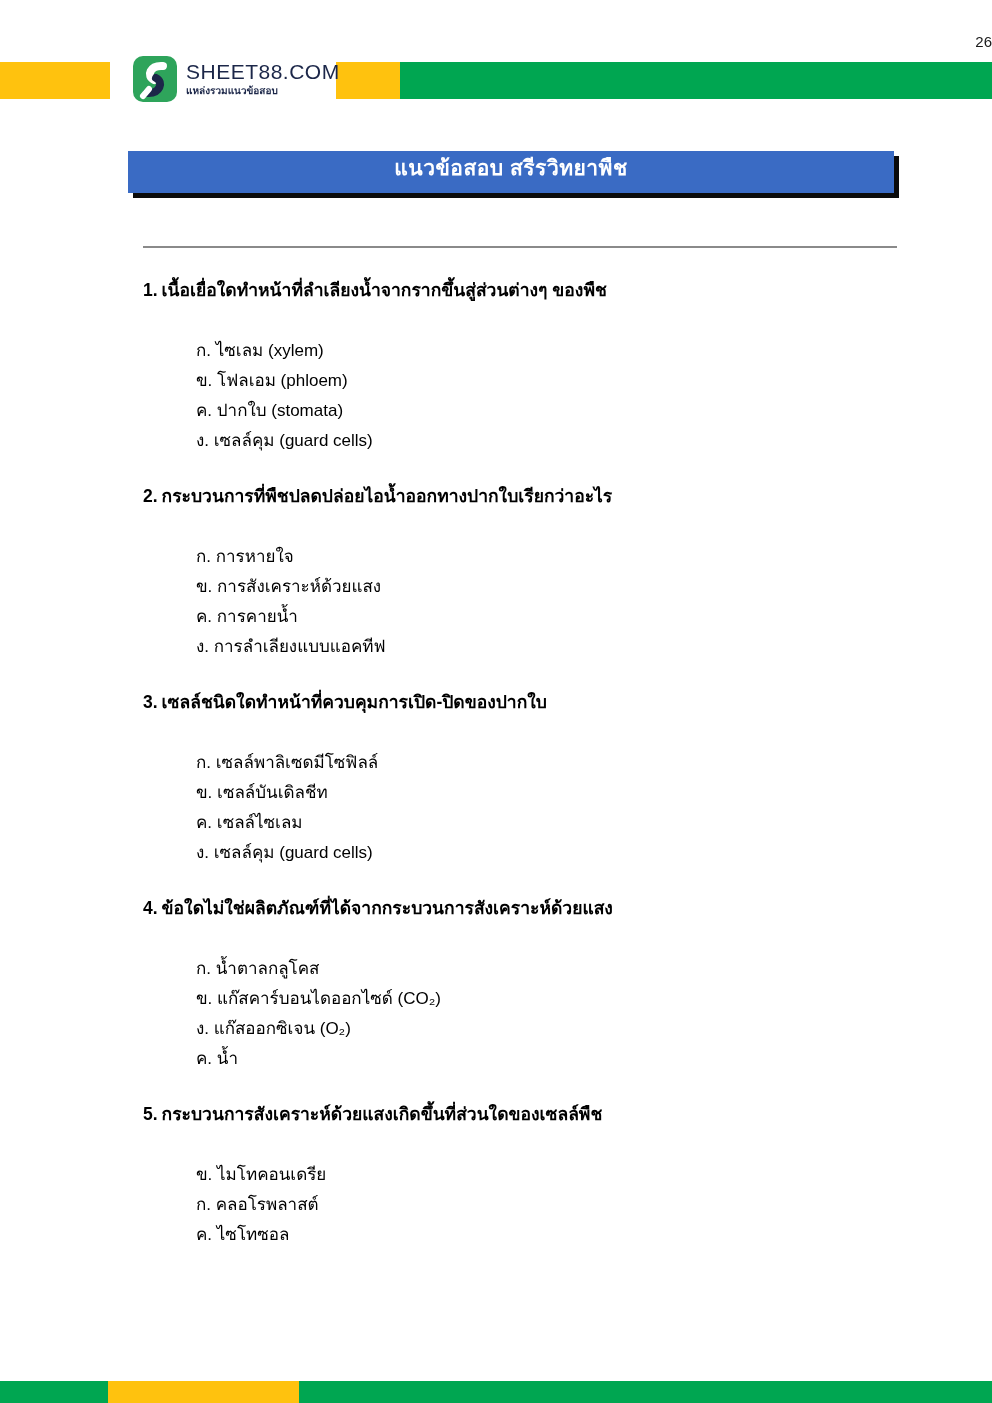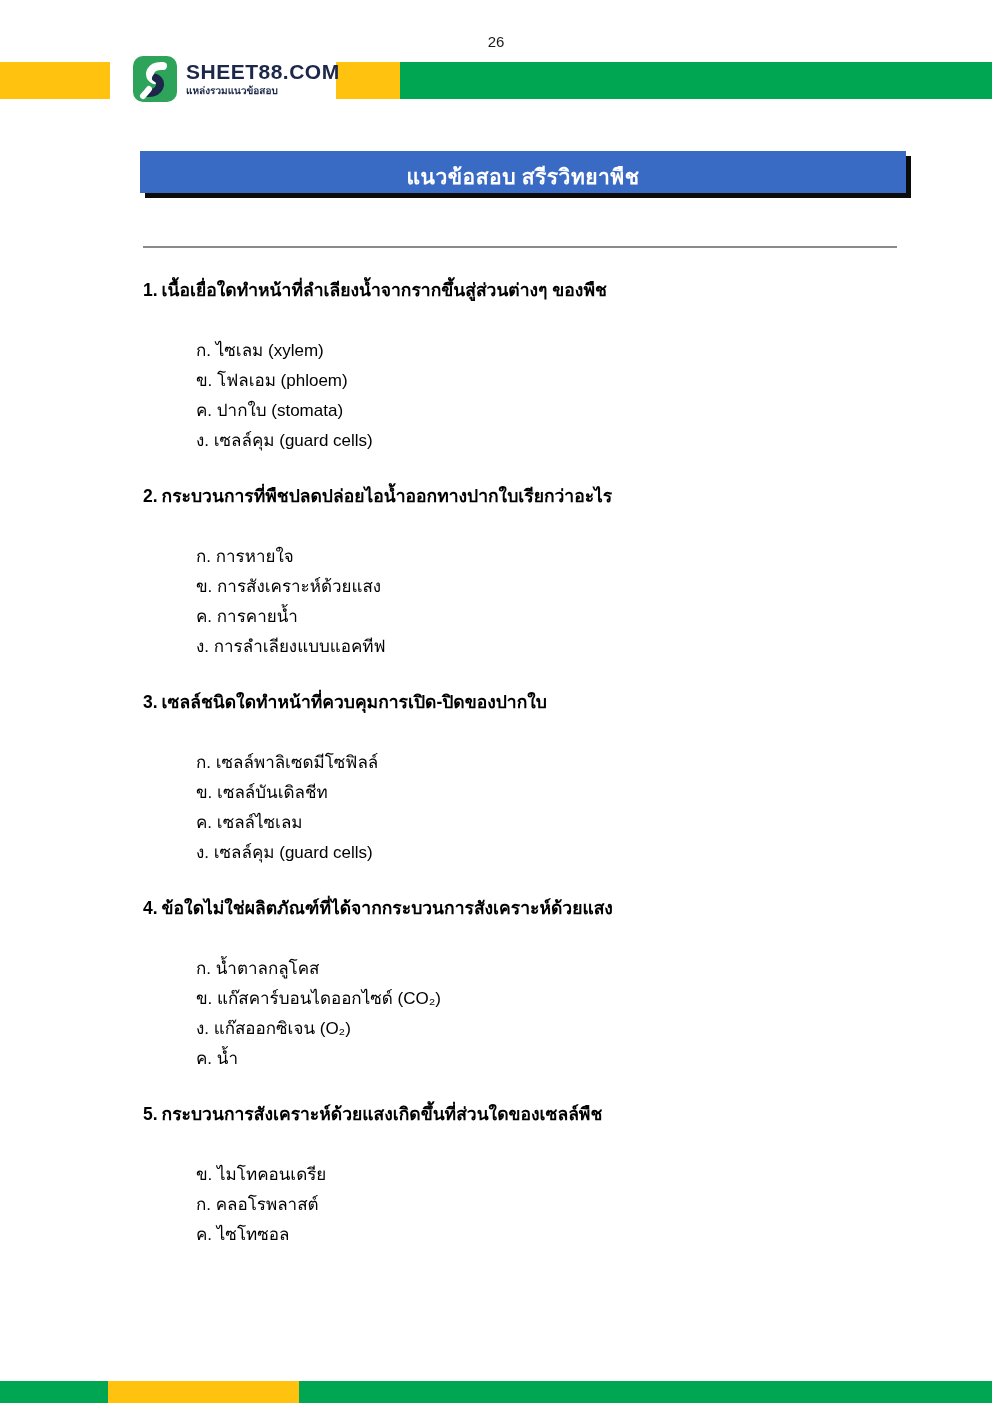--- a/index.html
+++ b/index.html
@@ -10,21 +10,21 @@
     height: 1403px;
     font-family: "Liberation Sans", "DejaVu Sans", sans-serif;
     color: #000000;
     overflow: hidden;
   }
 
   
   .page-number {
     position: absolute;
     top: 33px; left: 0; width: 992px;
-    text-align: center;
+    text-align: right;
     font-size: 15px;
     color: #1a1a1a;
   }
 
   
   .hbar { position: absolute; top: 62px; height: 37px; }
   .hbar-yellow-left  { left: 0;    width: 110px; background: #FFC20E; }
   .hbar-yellow-right { left: 336px; width: 64px; background: #FFC20E; }
   .hbar-green-right  { left: 400px; width: 592px; background: #00A651; }
 
@@ -40,42 +40,41 @@
     background: #2EA45B;
     border-radius: 10px;
     position: relative;
     overflow: hidden;
     flex: 0 0 auto;
   }
   .logo-mark svg { position: absolute; inset: 0; }
   .logo-text { display: flex; flex-direction: column; line-height: 1.05; }
   .logo-name {
     font-size: 21px;
-    font-weight: bold;
+    font-weight: normal;
     color: #1C2749;
     letter-spacing: 0.5px;
   }
   .logo-tagline {
     font-size: 10px;
     font-weight: bold;
     color: #1C2749;
     margin-top: 3px;
   }
 
   
   .banner {
     position: absolute;
-    top: 151px; left: 140px;
+    top: 151px; left: 128px;
     width: 766px; height: 42px;
     background: #3A6BC4;
     box-shadow: 5px 5px 0 0 #0b0b0b;
     display: flex;
-    align-items: flex-end;
+    align-items: flex-start;
     justify-content: center;
-    font-family: Liberation Serif, serif;
   }
   .banner-title {
     color: #ffffff;
     font-size: 21px;
     font-weight: bold;
     letter-spacing: 0.5px;
   }
 
   
   .rule {

